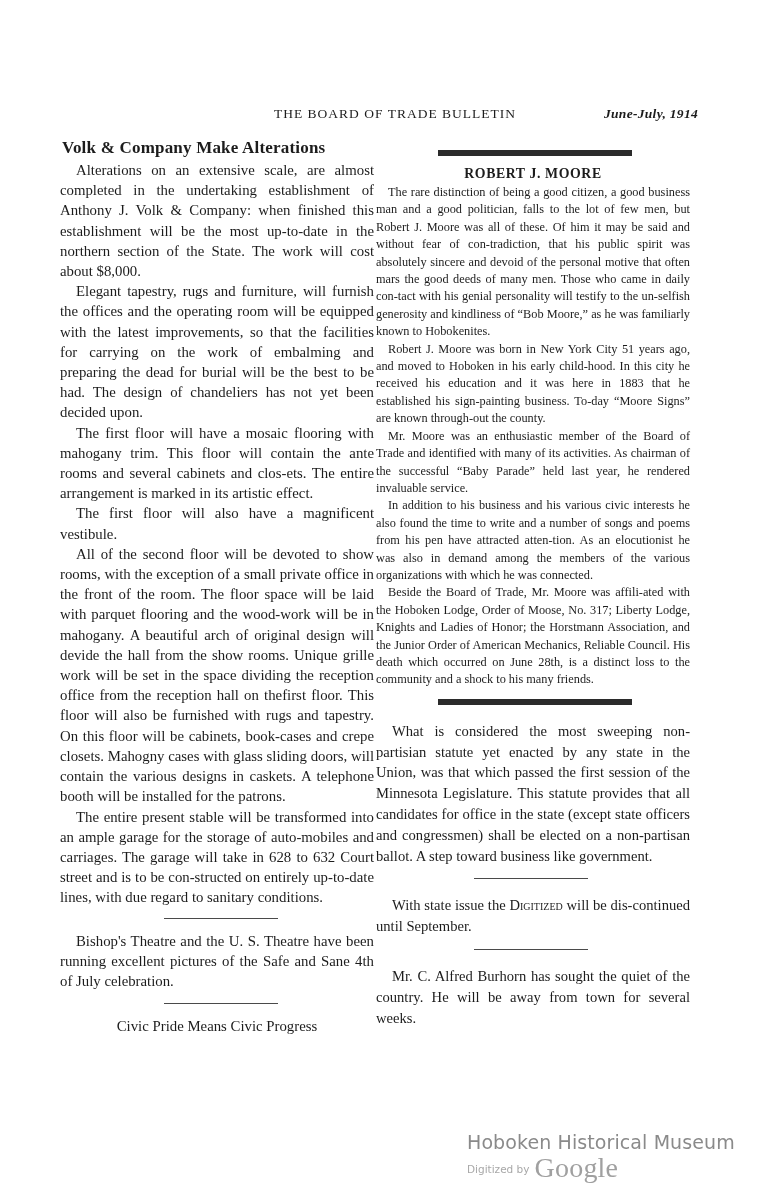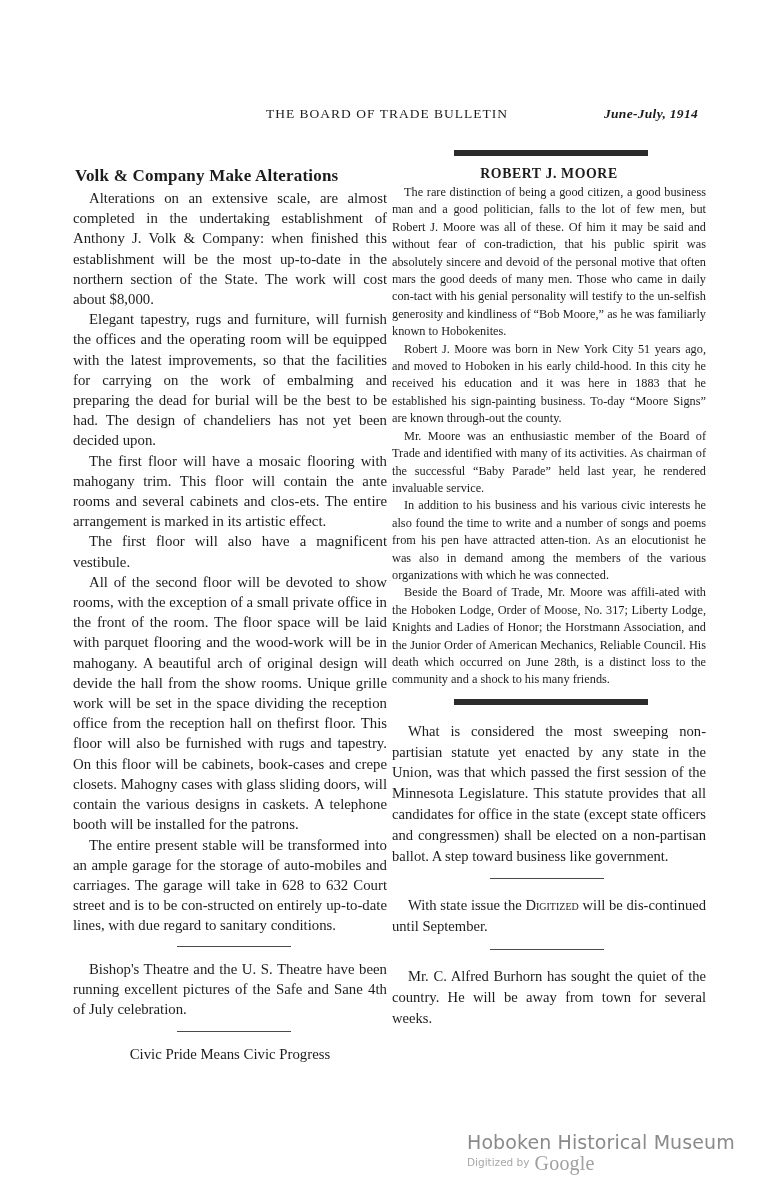--- a/index.html
+++ b/index.html
@@ -19,45 +19,44 @@
       position: absolute;
       top: 106px;
       left: 258px;
       width: 440px;
       height: 20px;
       font-size: 13.5px;
       letter-spacing: 0.6px;
     }
     .running-head .title {
       position: absolute;
-      left: 8px;
+      left: 16px;
       top: 0;
       font-family: "Liberation Serif", serif;
       letter-spacing: 1px;
     }
     .running-head .date {
       position: absolute;
       right: 0;
       top: 0;
       font-style: italic;
       font-weight: bold;
       letter-spacing: 0.3px;
     }
 
     .col {
       position: absolute;
       top: 138px;
     }
     .col-left {
-      left: 73px;
+      left: 60px;
       width: 314px;
-      margin-top: 28px;
     }
     .col-right {
-      left: 392px;
+      left: 376px;
       width: 314px;
     }
 
     .headline {
       font-size: 17px;
       font-weight: bold;
       margin: 0 0 2px 0;
       letter-spacing: 0.2px;
       padding-left: 2px;
     }
@@ -128,21 +127,21 @@
       margin-top: -2px;
       white-space: nowrap;
     }
     .watermark .digitized .by {
       font-size: 10.5px;
       color: #a8a8a8;
       vertical-align: 4px;
     }
     .watermark .digitized .google {
       font-family: "Liberation Serif", serif;
-      font-size: 20px;
+      font-size: 28px;
       color: #a0a0a0;
       letter-spacing: 0.2px;
       text-align: center;
     }
   </style>
 </head>
 <body>
 
 <header class="running-head">
   <span class="title">THE BOARD OF TRADE BULLETIN</span>

